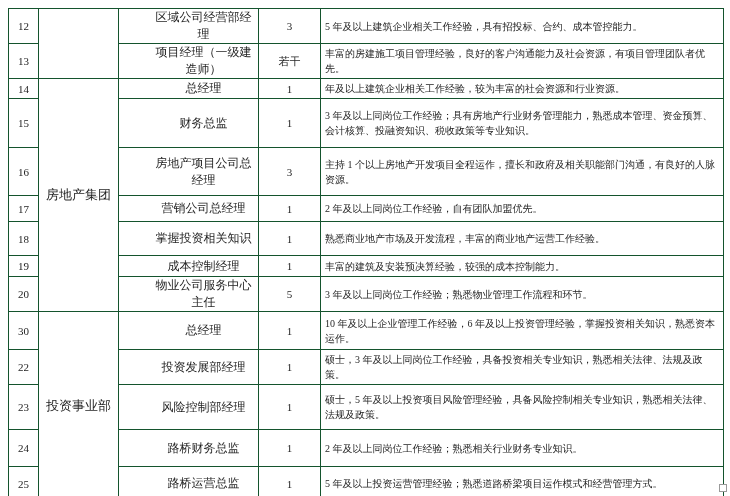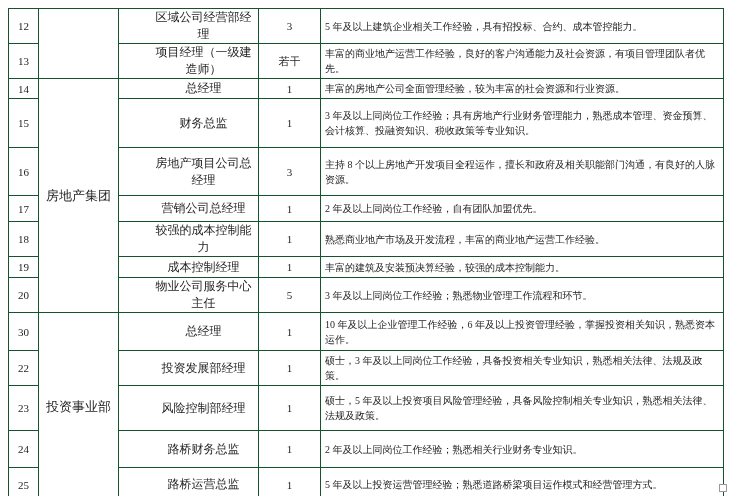--- a/index.html
+++ b/index.html
@@ -40,51 +40,51 @@
       <td class="grp" rowspan="2"></td>
       <td class="pos">区域公司经营部经理</td>
       <td class="cnt">3</td>
       <td class="req">5 年及以上建筑企业相关工作经验，具有招投标、合约、成本管控能力。</td>
     </tr>
     <tr style="height:28px">
       <td class="no">13</td>
       <td class="pos">项目经理（一级建造师）</td>
       <td class="cnt">若干</td>
       <td class="req req-top">
-          <div class="clipbox">丰富的商业地产运营工作经验，良好的客户沟通能力及社会资源，有项目管理团队者优先。</div>
+          <div class="clipbox">丰富的房建施工项目管理经验，良好的客户沟通能力及社会资源，有项目管理团队者优先。</div>
         </td>
     </tr>
     <tr style="height:17px">
       <td class="no">14</td>
       <td class="grp" rowspan="7">房地产集团</td>
       <td class="pos">总经理</td>
       <td class="cnt">1</td>
-      <td class="req">丰富的房地产公司全面管理经验，较为丰富的社会资源和行业资源。</td>
+      <td class="req">年及以上建筑企业相关工作经验，较为丰富的社会资源和行业资源。</td>
     </tr>
     <tr style="height:49px">
       <td class="no">15</td>
       <td class="pos">财务总监</td>
       <td class="cnt">1</td>
       <td class="req">3 年及以上同岗位工作经验；具有房地产行业财务管理能力，熟悉成本管理、资金预算、会计核算、投融资知识、税收政策等专业知识。</td>
     </tr>
     <tr style="height:48px">
       <td class="no">16</td>
       <td class="pos">房地产项目公司总经理</td>
       <td class="cnt">3</td>
-      <td class="req">主持 8 个以上房地产开发项目全程运作，擅长和政府及相关职能部门沟通，有良好的人脉资源。</td>
+      <td class="req">主持 1 个以上房地产开发项目全程运作，擅长和政府及相关职能部门沟通，有良好的人脉资源。</td>
     </tr>
     <tr style="height:26px">
       <td class="no">17</td>
       <td class="pos">营销公司总经理</td>
       <td class="cnt">1</td>
       <td class="req">2 年及以上同岗位工作经验，自有团队加盟优先。</td>
     </tr>
     <tr style="height:34px">
       <td class="no">18</td>
-      <td class="pos">较强的成本控制能力</td>
+      <td class="pos">掌握投资相关知识</td>
       <td class="cnt">1</td>
       <td class="req">熟悉商业地产市场及开发流程，丰富的商业地产运营工作经验。</td>
     </tr>
     <tr style="height:21px">
       <td class="no">19</td>
       <td class="pos">成本控制经理</td>
       <td class="cnt">1</td>
       <td class="req">丰富的建筑及安装预决算经验，较强的成本控制能力。</td>
     </tr>
     <tr style="height:29px">

